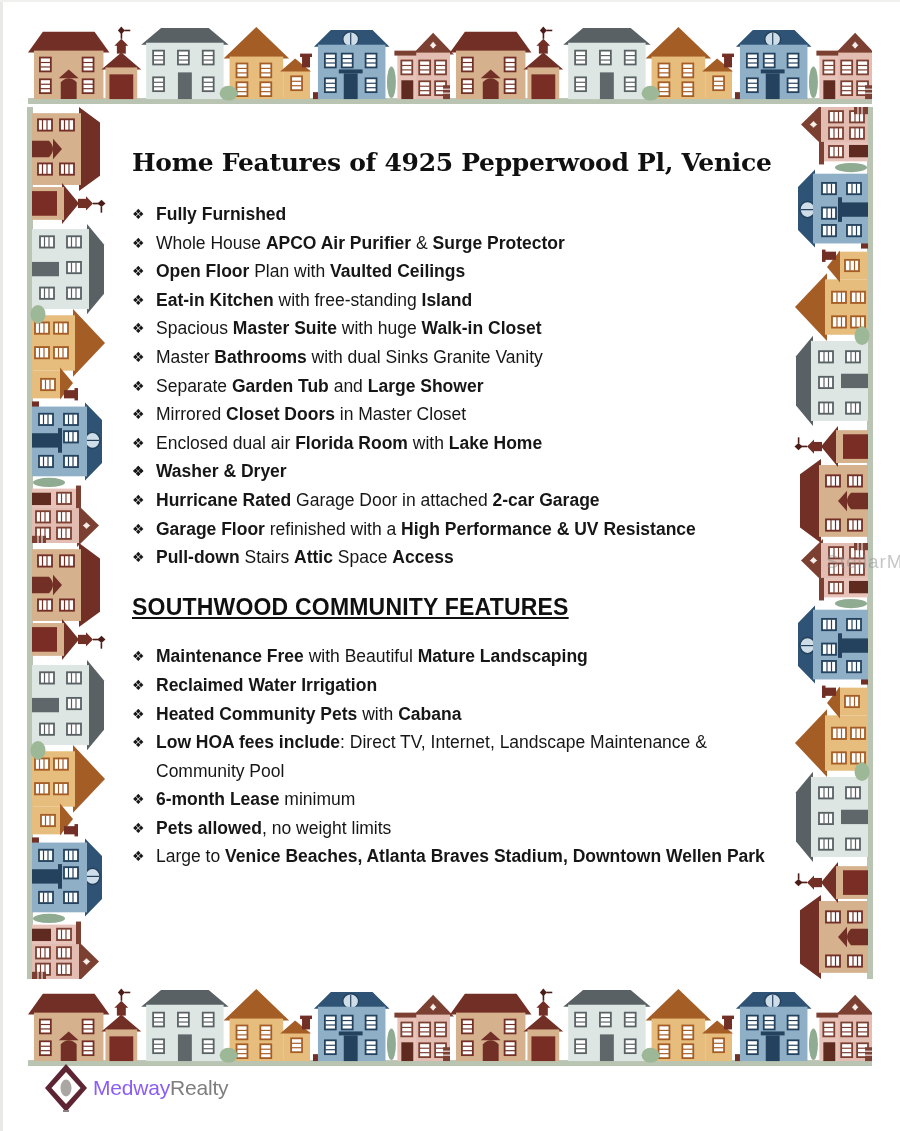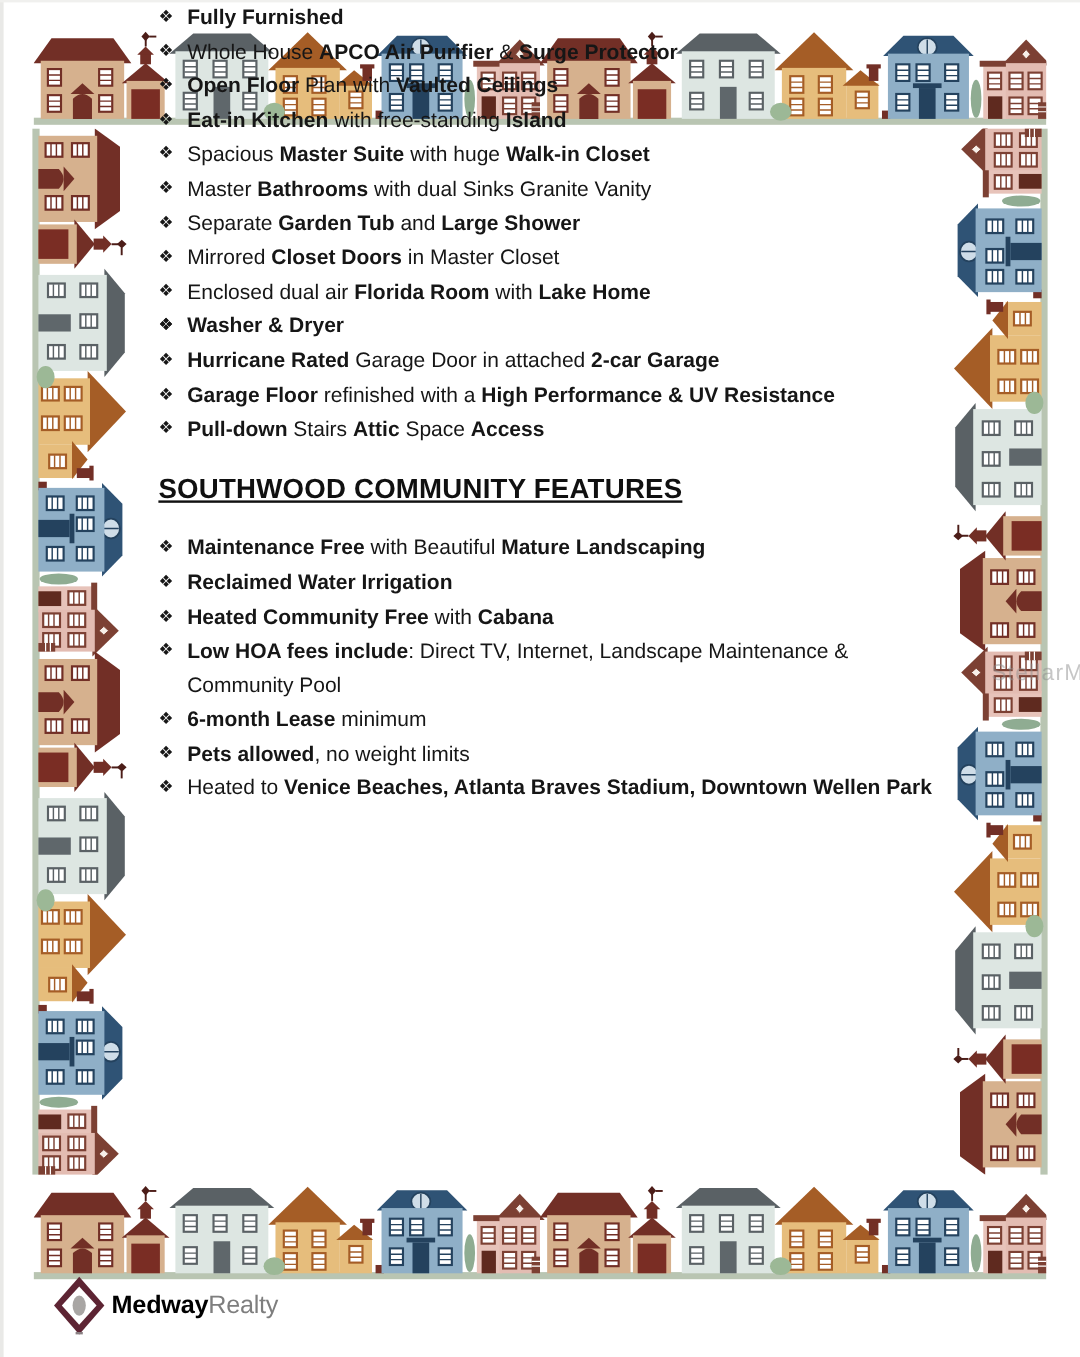--- a/index.html
+++ b/index.html
@@ -42,21 +42,21 @@
   }
 
   .watermark{
     position:absolute;left:826px;top:551px;z-index:3;
     font-size:19px;letter-spacing:1px;color:#8f8f8f;opacity:0.5;white-space:nowrap;
   }
 
   .logo{position:absolute;left:44px;top:1063px;z-index:2;display:flex;align-items:center;}
   .logo-mark{display:block;margin-right:5px;}
   .logo-text{font-size:21px;letter-spacing:-0.2px;white-space:nowrap;}
-  .logo-primary{font-weight:700;color:#000000;}
+  .logo-primary{font-weight:400;color:#8b5cf6;}
   .logo-secondary{font-weight:400;color:#7e7e7e;}
 </style>
 </head>
 <body>
 
 <div class="scan-edge"></div>
 <div class="scan-edge-top"></div>
 
 <svg width="0" height="0" style="position:absolute" aria-hidden="true">
   <defs>
@@ -159,20 +159,21 @@
       <use href="#row"></use>
     </svg>
 </div>
 <div class="b-right">
   <svg viewBox="0 0 850 86" width="872" height="86" preserveAspectRatio="none">
       <use href="#row"></use>
     </svg>
 </div>
 
 <div class="content">
+  <h1>Home Features of 4925 Pepperwood Pl, Venice</h1>
   <ul class="features">
       <li>
         <div class="line"><span class="bullet">❖</span><span class="bd">Fully Furnished</span></div>
       </li>
       <li>
         <div class="line"><span class="bullet">❖</span><span>Whole House </span><span class="bd">APCO Air Purifier</span><span> &amp; </span><span class="bd">Surge Protector</span></div>
       </li>
       <li>
         <div class="line"><span class="bullet">❖</span><span class="bd">Open Floor</span><span> Plan with </span><span class="bd">Vaulted Ceilings</span></div>
       </li>
@@ -212,34 +213,34 @@
     </ul>
   <h2>SOUTHWOOD COMMUNITY FEATURES</h2>
   <ul class="features">
       <li>
         <div class="line"><span class="bullet">❖</span><span class="bd">Maintenance Free</span><span> with Beautiful </span><span class="bd">Mature Landscaping</span></div>
       </li>
       <li>
         <div class="line"><span class="bullet">❖</span><span class="bd">Reclaimed Water Irrigation</span></div>
       </li>
       <li>
-        <div class="line"><span class="bullet">❖</span><span class="bd">Heated Community Free</span><span> with </span><span class="bd">Cabana</span></div>
+        <div class="line"><span class="bullet">❖</span><span class="bd">Heated Community Pets</span><span> with </span><span class="bd">Cabana</span></div>
       </li>
       <li>
         <div class="line"><span class="bullet">❖</span><span class="bd">Low HOA fees include</span><span>: Direct TV, Internet, Landscape Maintenance &amp;</span></div>
         <div class="line"><span>Community Pool</span></div>
       </li>
       <li>
         <div class="line"><span class="bullet">❖</span><span class="bd">6-month Lease</span><span> minimum</span></div>
       </li>
       <li>
         <div class="line"><span class="bullet">❖</span><span class="bd">Pets allowed</span><span>, no weight limits</span></div>
       </li>
       <li>
-        <div class="line"><span class="bullet">❖</span><span>Heated to </span><span class="bd">Venice Beaches, Atlanta Braves Stadium, Downtown Wellen Park</span></div>
+        <div class="line"><span class="bullet">❖</span><span>Large to </span><span class="bd">Venice Beaches, Atlanta Braves Stadium, Downtown Wellen Park</span></div>
       </li>
     </ul>
 </div>
 
 <div class="watermark">StellarMLS</div>
 
 <div class="logo">
   <svg class="logo-mark" width="44" height="50" viewBox="0 0 44 50">
     <polygon points="22,1 43,25 22,49 1,25" fill="#5d2433"></polygon>
     <polygon points="22,9 36.5,25 22,41 7.5,25" fill="#ffffff"></polygon>

